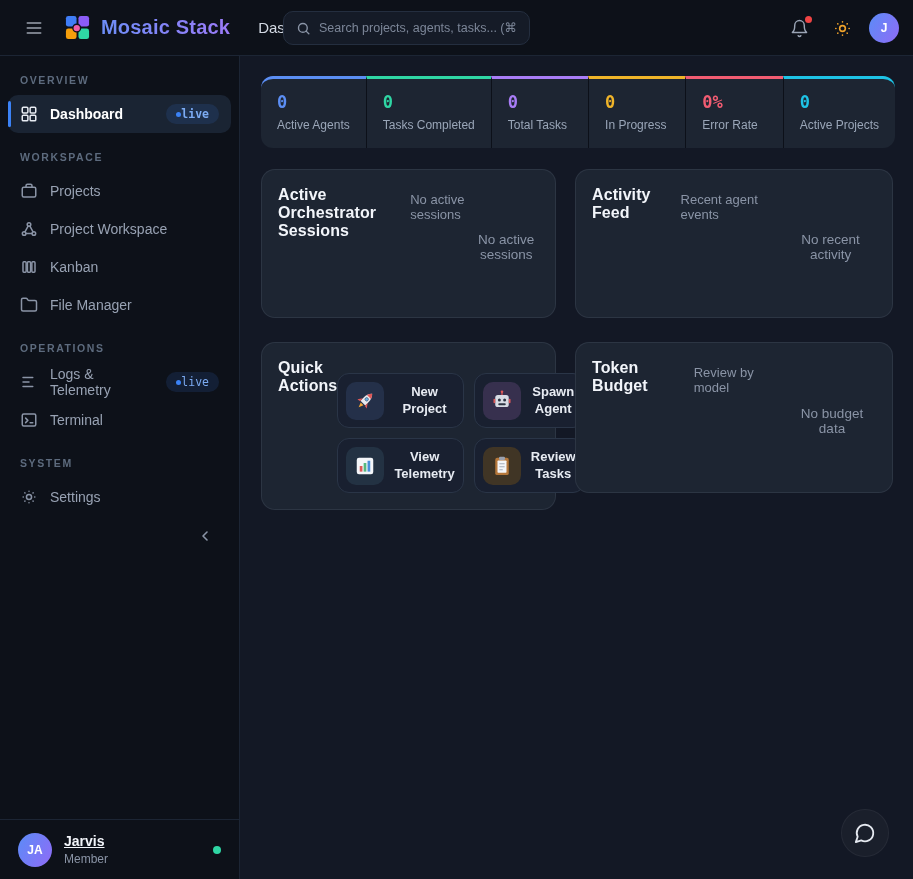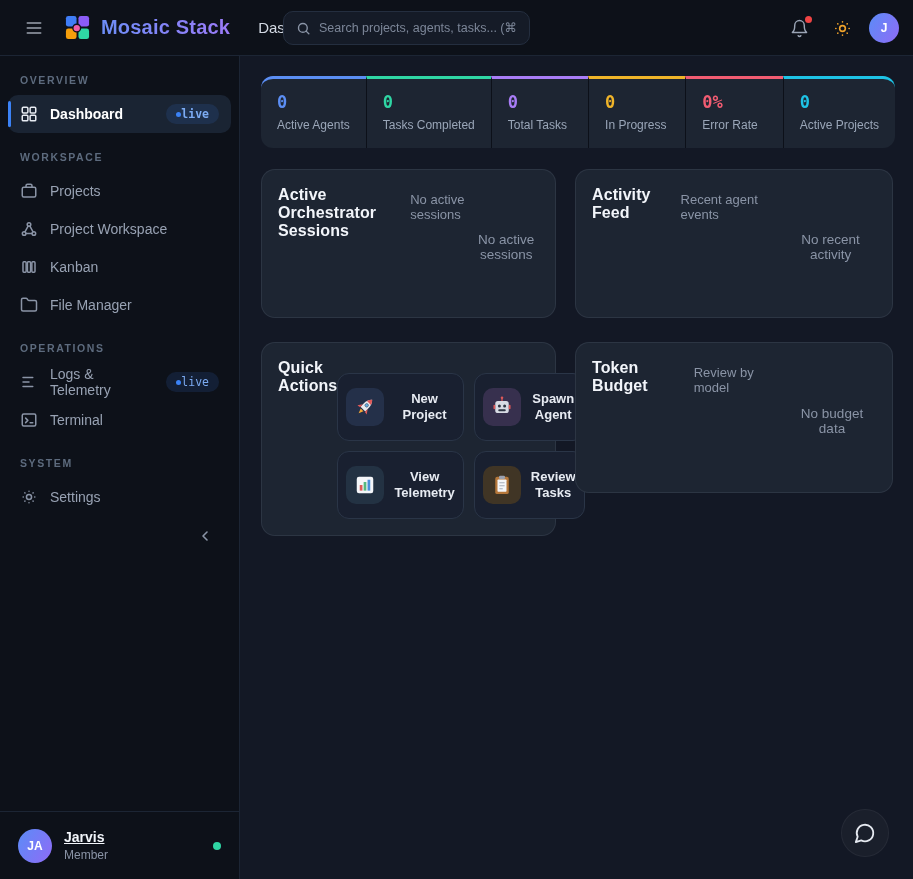--- a/index.html
+++ b/index.html
@@ -72,21 +72,21 @@
     margin-left:auto; display:flex; align-items:center; gap:0;
     background:rgba(59,130,246,.13); border-radius:999px;
     padding:3px 10px; font-size:11.5px; color:#7cabf2;
   }
   .live-dot { width:5px; height:5px; border-radius:50%; }
   .collapse-btn {
     position:absolute; right:22px; top:468px; background:none; border:none;
     cursor:pointer; color:#8a94a6; display:flex; padding:4px;
   }
   .sidebar-footer {
-    position:absolute; left:0; right:0; bottom:0; height:68px;
+    position:absolute; left:0; right:0; bottom:0; height:60px;
     border-top:1px solid #1c2534; display:flex; align-items:center;
     padding:4px 18px; gap:12px;
   }
   .footer-avatar {
     width:34px; height:34px; border-radius:50%;
     background:linear-gradient(120deg,#5b8cf7,#8f6bf6);
     color:#fff; font-size:12px; font-weight:700;
     display:flex; align-items:center; justify-content:center; flex:none;
   }
   .footer-name { font-size:14px; font-weight:700; color:#f2f5fa;text-decoration:underline; }
@@ -116,21 +116,21 @@
     border-radius:14px; padding:16px; display:flex; flex-direction:row;
   }
   .card-title { font-size:16px; font-weight:700; color:#f2f5fa; letter-spacing:.1px; }
   .card-subtitle { margin-top:6px; font-size:13px; color:#8a94a6; }
   .empty-state { margin:auto; padding:12px 0 6px; font-size:13.5px; color:#8a94a6; text-align:center; }
   .card.sessions, .card.activity { height:149px; }
   .card.budget { height:151px; }
 
   .qa-grid { margin-top:14px; display:grid; grid-template-columns:1fr 1fr; gap:10px; }
   .qa-btn {
-    height:68px; background:#192030; border:1px solid #2a3547; border-radius:12px;
+    height:55px; background:#192030; border:1px solid #2a3547; border-radius:12px;
     display:flex; align-items:center; justify-content:center; gap:10px;
     cursor:pointer; padding:0 8px;
   }
   .qa-label { font-size:13px; font-weight:600; color:#e7ebf2; line-height:1.25; text-align:center; }
   .qa-tile {
     width:38px; height:38px; border-radius:10px; flex:none;
     display:flex; align-items:center; justify-content:center;
   }
   .tile-rocket { background:#243049; }
   .tile-robot { background:#37304e; }

